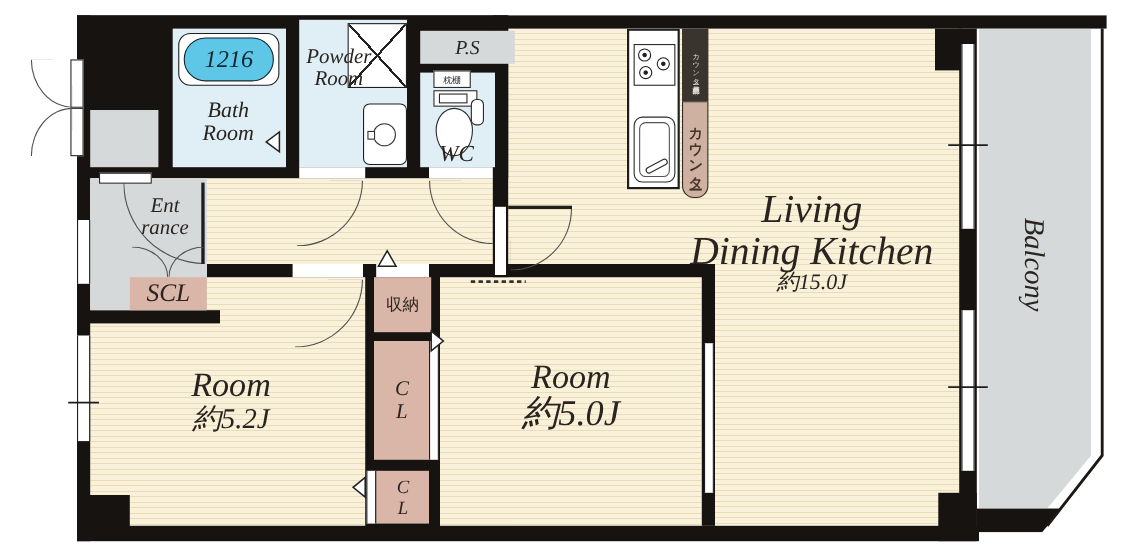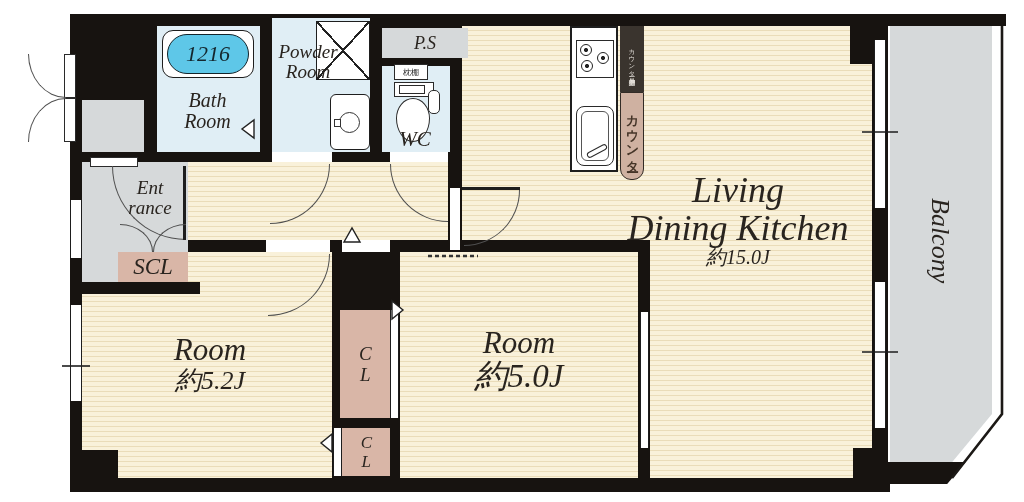--- a/index.html
+++ b/index.html
@@ -109,20 +109,23 @@
   <div class="thin" style="left:576px;top:106px;width:38px;height:60px;border-radius:8px"></div>
   <div class="abs" style="left:581px;top:111px;width:28px;height:50px;border:1.2px solid #555;border-radius:6px;box-sizing:border-box"></div>
   <div class="thin" style="left:586px;top:148px;width:22px;height:6px;border-radius:3px;transform:rotate(-28deg)"></div>
   <div class="abs" style="left:620px;top:26px;width:24px;height:66px;background:#3a342e;display:flex;align-items:center;justify-content:center">
     <span class="vup" style="font-size:6.5px;color:#e8e4de;line-height:1.2">カウンター上部吊戸棚</span>
   </div>
   <div class="abs cflex" style="left:620px;top:92px;width:24px;height:88px;background:#cfb1a1;border:1.5px solid #332c26;border-radius:0 0 11px 11px;box-sizing:border-box">
     <span class="vup" style="font-size:13px;color:#453528;font-weight:bold">カウンター</span>
   </div>
 
+  <div class="pink cflex" style="left:340px;top:252px;width:52px;height:50px">
+    <span style="font-size:15px;color:#2e2620">収納</span>
+  </div>
   <div class="pink cflex" style="left:340px;top:310px;width:50px;height:108px">
     <span class="lbl vup" style="position:static;font-size:19px">CL</span>
   </div>
   <div class="win" style="left:390px;top:310px;width:9px;height:108px"></div>
   <div class="pink cflex" style="left:342px;top:428px;width:48px;height:48px">
     <span class="lbl vup" style="position:static;font-size:17px">CL</span>
   </div>
   <div class="win" style="left:333px;top:428px;width:9px;height:48px"></div>
   <div class="win" style="left:640px;top:312px;width:9px;height:136px"></div>
 

